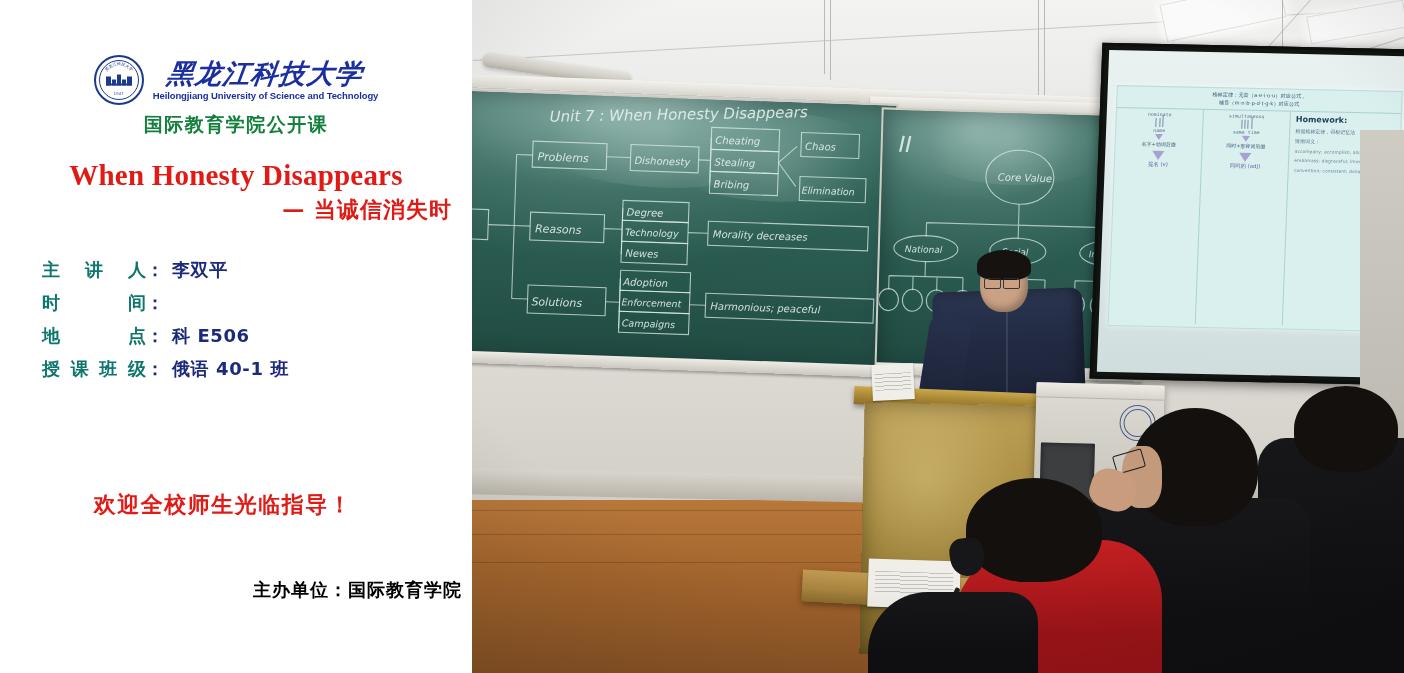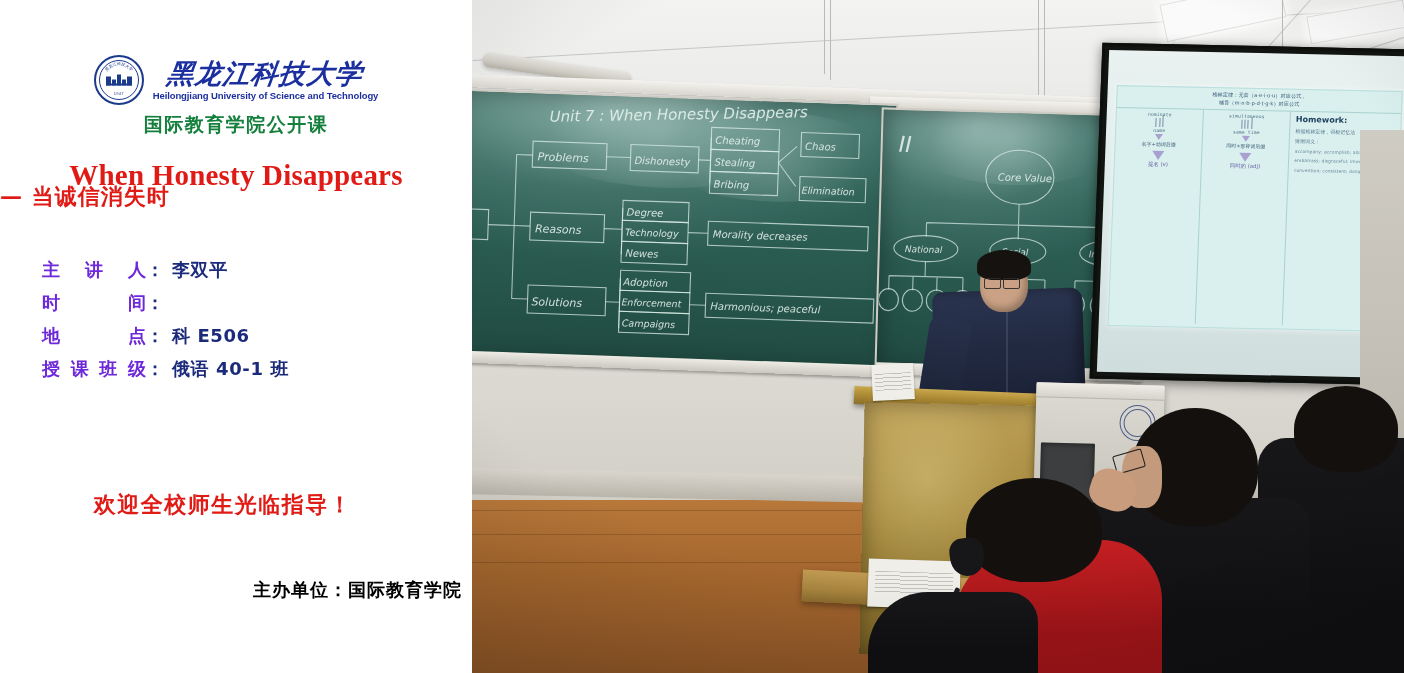--- a/index.html
+++ b/index.html
@@ -69,31 +69,31 @@
     font-family:"DejaVu Sans", sans-serif;letter-spacing:1.5px;
   }
 
   
   .title-en{
     position:absolute;left:0;top:159px;width:472px;text-align:center;
     font-size:29px;font-weight:bold;color:#e01b16;
     font-family:"Liberation Serif", serif;letter-spacing:0.2px;
   }
   .title-cn{
-    position:absolute;left:0;top:182px;width:452px;text-align:left;
+    position:absolute;left:0;top:195px;width:452px;text-align:right;
     font-size:22px;font-weight:bold;color:#e01b16;
     font-family:"DejaVu Sans", sans-serif;letter-spacing:1px;
   }
 
   
   .info{position:absolute;left:42px;top:258px;width:420px;}
   .irow{display:flex;align-items:baseline;margin-bottom:9px;}
   .ilabel{
     width:104px;flex:0 0 104px;
-    font-size:18px;color:#6d28d9;font-weight:bold;
+    font-size:18px;color:#0f766e;font-weight:bold;
     font-family:"DejaVu Sans", sans-serif;
     text-align:justify;text-align-last:justify;
     letter-spacing:0px;
   }
   .icolon{
     font-size:18px;color:#1b2a7a;font-weight:bold;
     font-family:"DejaVu Sans", sans-serif;margin-right:8px;
   }
   .ivalue{
     font-size:18px;color:#1b2a7a;font-weight:bold;

